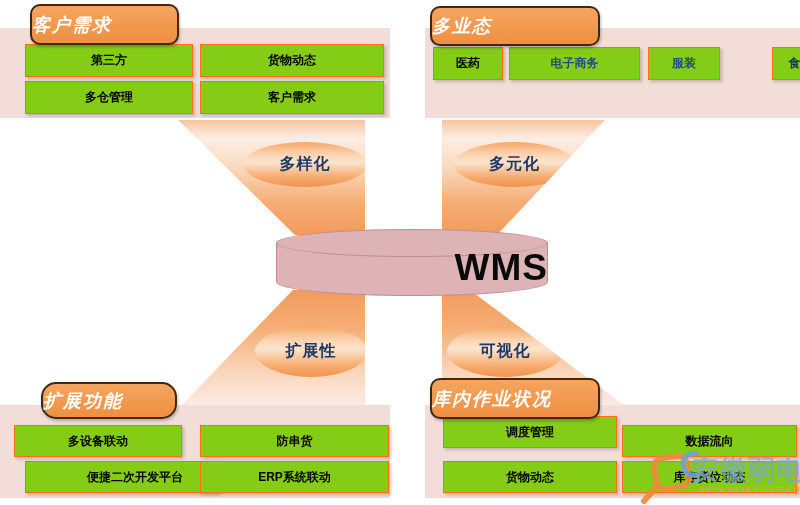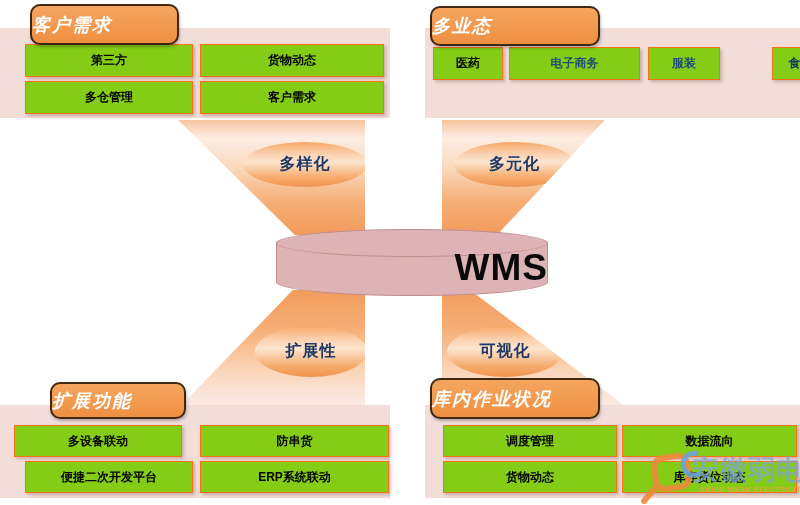--- a/index.html
+++ b/index.html
@@ -86,21 +86,21 @@
   <div class="panel" style="left:425px;top:28px;width:375px;height:90px;"></div>
   <div class="panel" style="left:0;top:405px;width:390px;height:93px;"></div>
   <div class="panel" style="left:425px;top:405px;width:375px;height:93px;"></div>
 
   <div class="badge" style="left:30px;top:4px;width:145px;height:37px;">
     <span>客户需求</span>
   </div>
   <div class="badge" style="left:430px;top:6px;width:166px;height:36px;">
     <span>多业态</span>
   </div>
-  <div class="badge" style="left:50px;top:382px;width:132px;height:33px;">
+  <div class="badge" style="left:41px;top:382px;width:132px;height:33px;border-radius:15px;">
     <span>扩展功能</span>
   </div>
   <div class="badge" style="left:430px;top:378px;width:166px;height:37px;">
     <span>库内作业状况</span>
   </div>
 
   <div class="ibox" style="left:25px;top:44px;width:166px;height:31px;">
     <span>第三方</span>
   </div>
   <div class="ibox" style="left:200px;top:44px;width:182px;height:31px;">
@@ -125,28 +125,28 @@
   <div class="ibox" style="left:772px;top:47px;width:55px;height:31px;">
     <span style="color: rgb(23, 55, 94);">食品</span>
   </div>
 
   <div class="ibox" style="left:14px;top:425px;width:166px;height:30px;text-align:center;">
     <span>多设备联动</span>
   </div>
   <div class="ibox" style="left:200px;top:425px;width:187px;height:30px;">
     <span>防串货</span>
   </div>
-  <div class="ibox" style="left:25px;top:461px;width:166px;height:30px;">
+  <div class="ibox" style="left:25px;top:461px;width:166px;height:30px;padding-left:26px;">
     <span>便捷二次开发平台</span>
   </div>
   <div class="ibox" style="left:200px;top:461px;width:187px;height:30px;">
     <span>ERP系统联动</span>
   </div>
 
-  <div class="ibox" style="left:443px;top:425px;width:172px;height:30px;">
+  <div class="ibox" style="left:443px;top:416px;width:172px;height:30px;">
     <span>调度管理</span>
   </div>
   <div class="ibox" style="left:622px;top:425px;width:173px;height:30px;">
     <span>数据流向</span>
   </div>
   <div class="ibox" style="left:443px;top:461px;width:172px;height:30px;">
     <span>货物动态</span>
   </div>
   <div class="ibox" style="left:622px;top:461px;width:173px;height:30px;">
     <span>库存货位动态</span>

